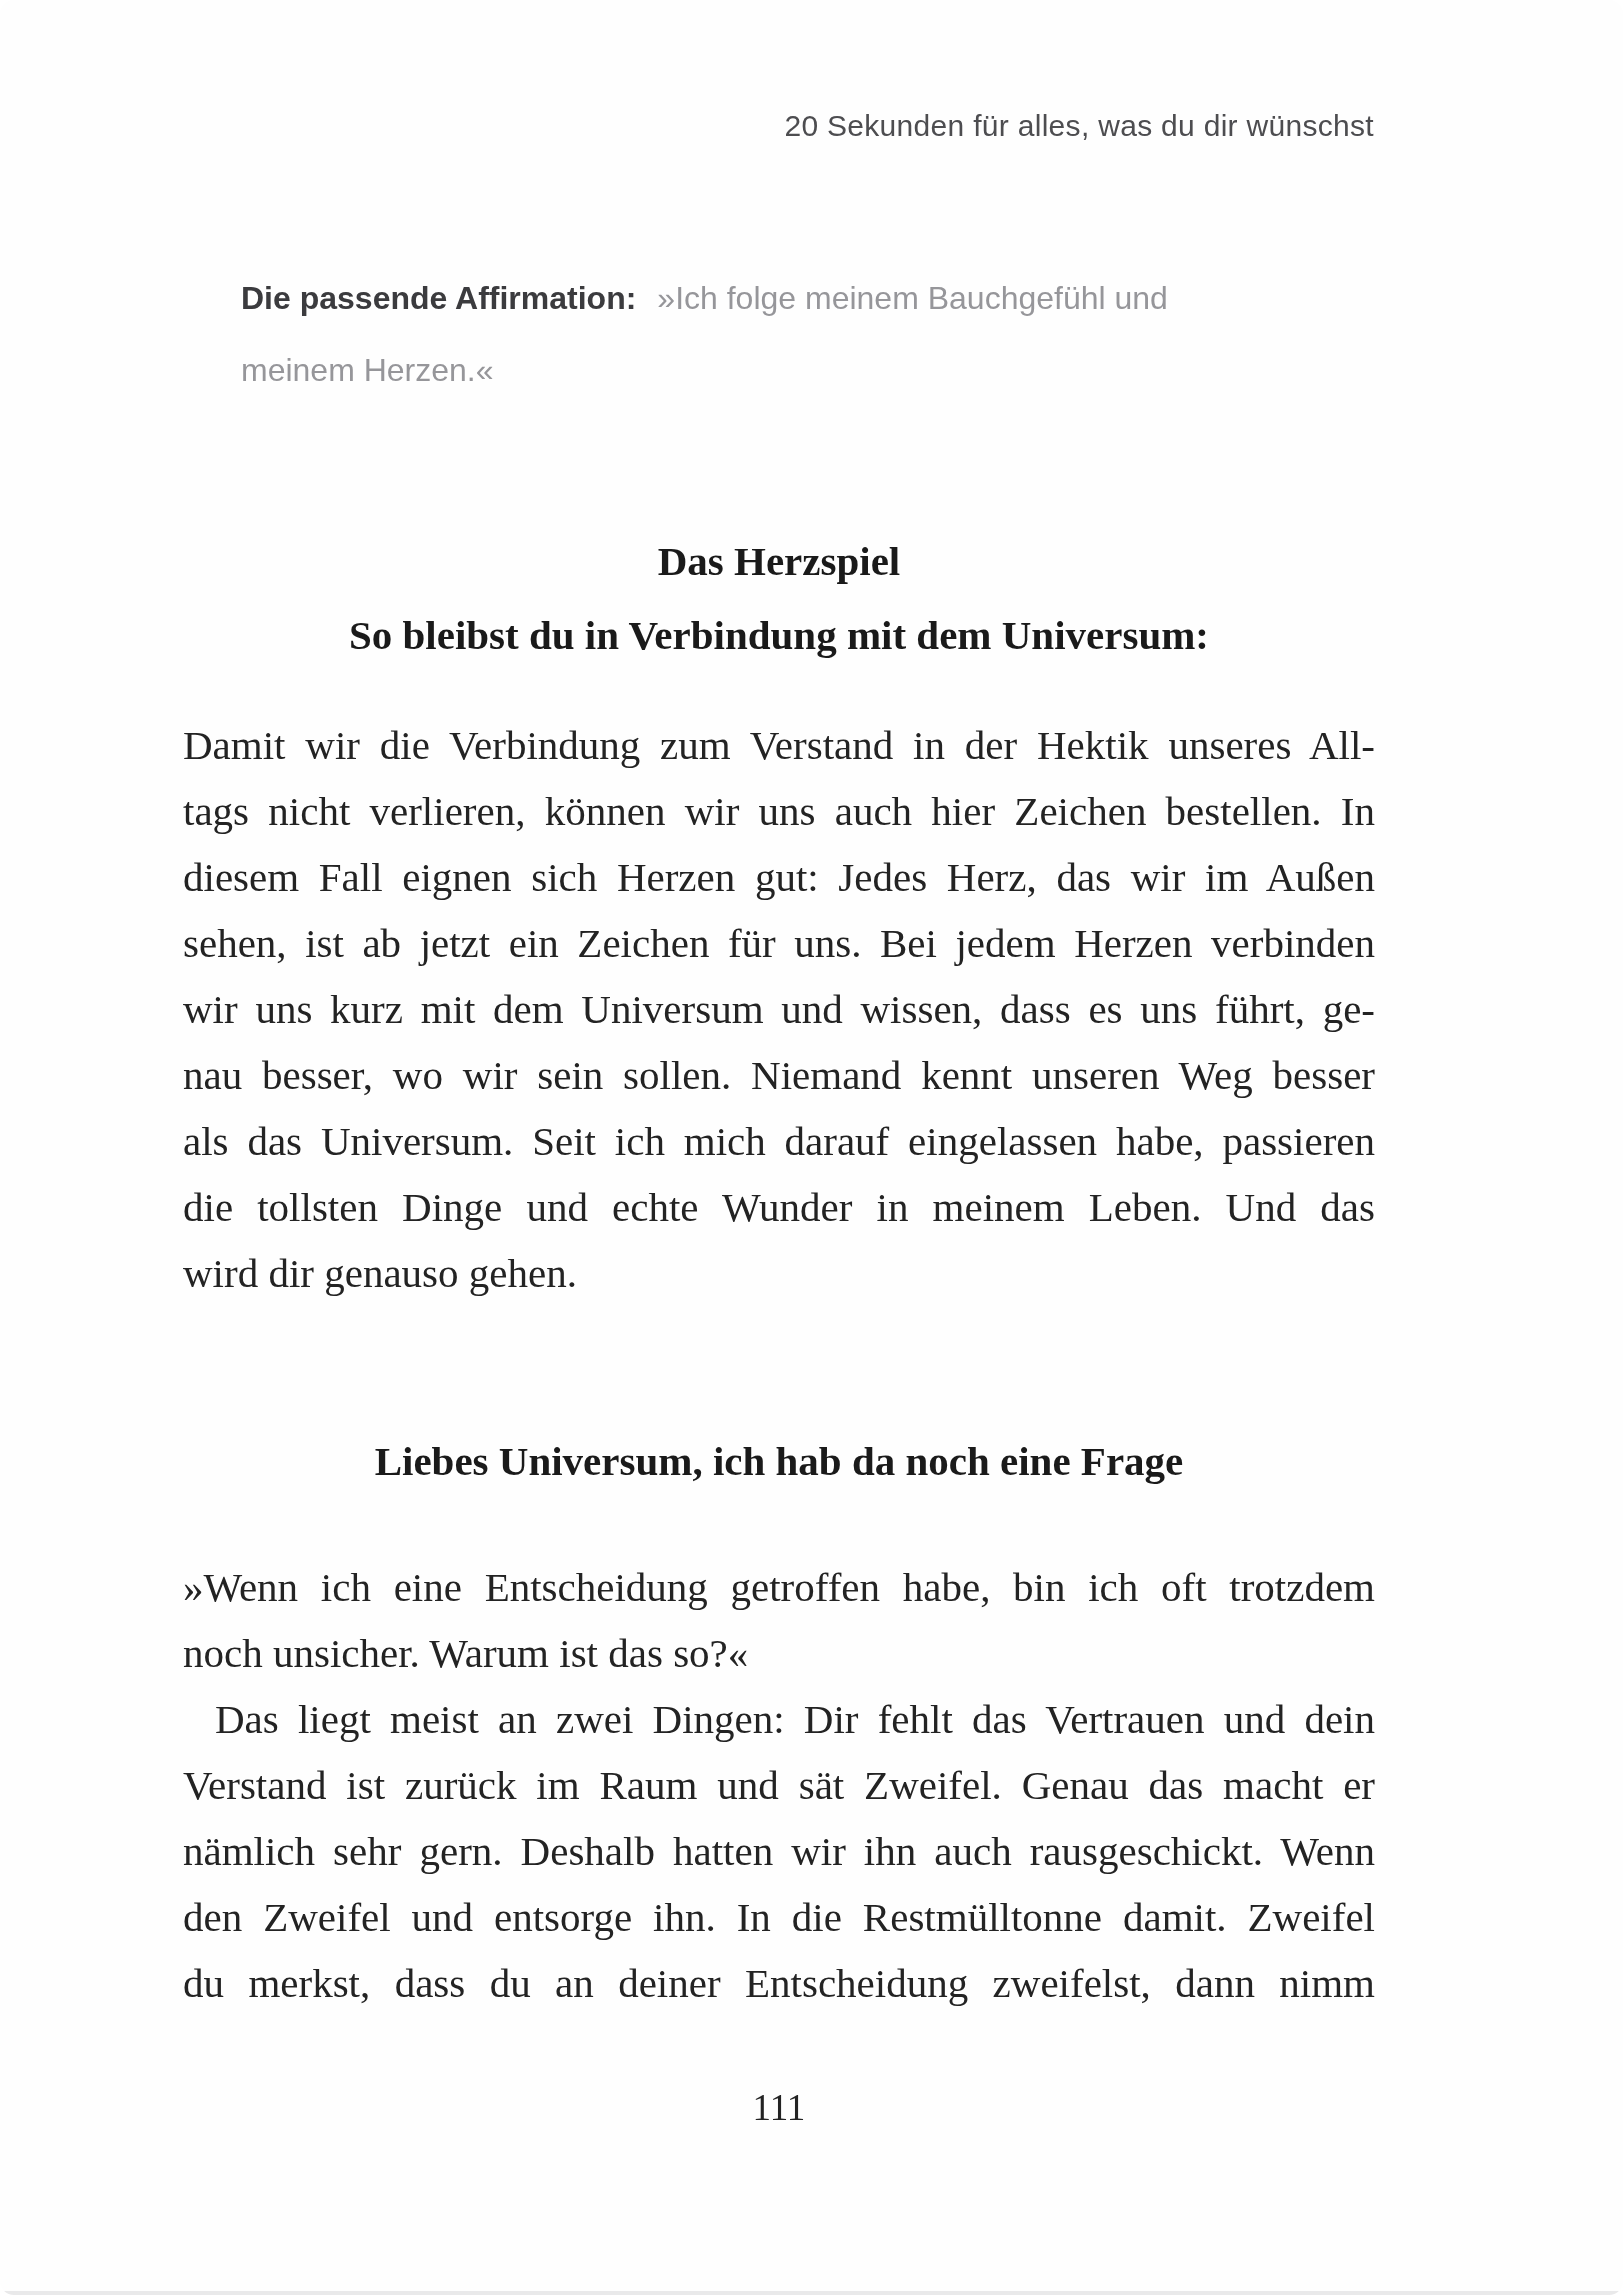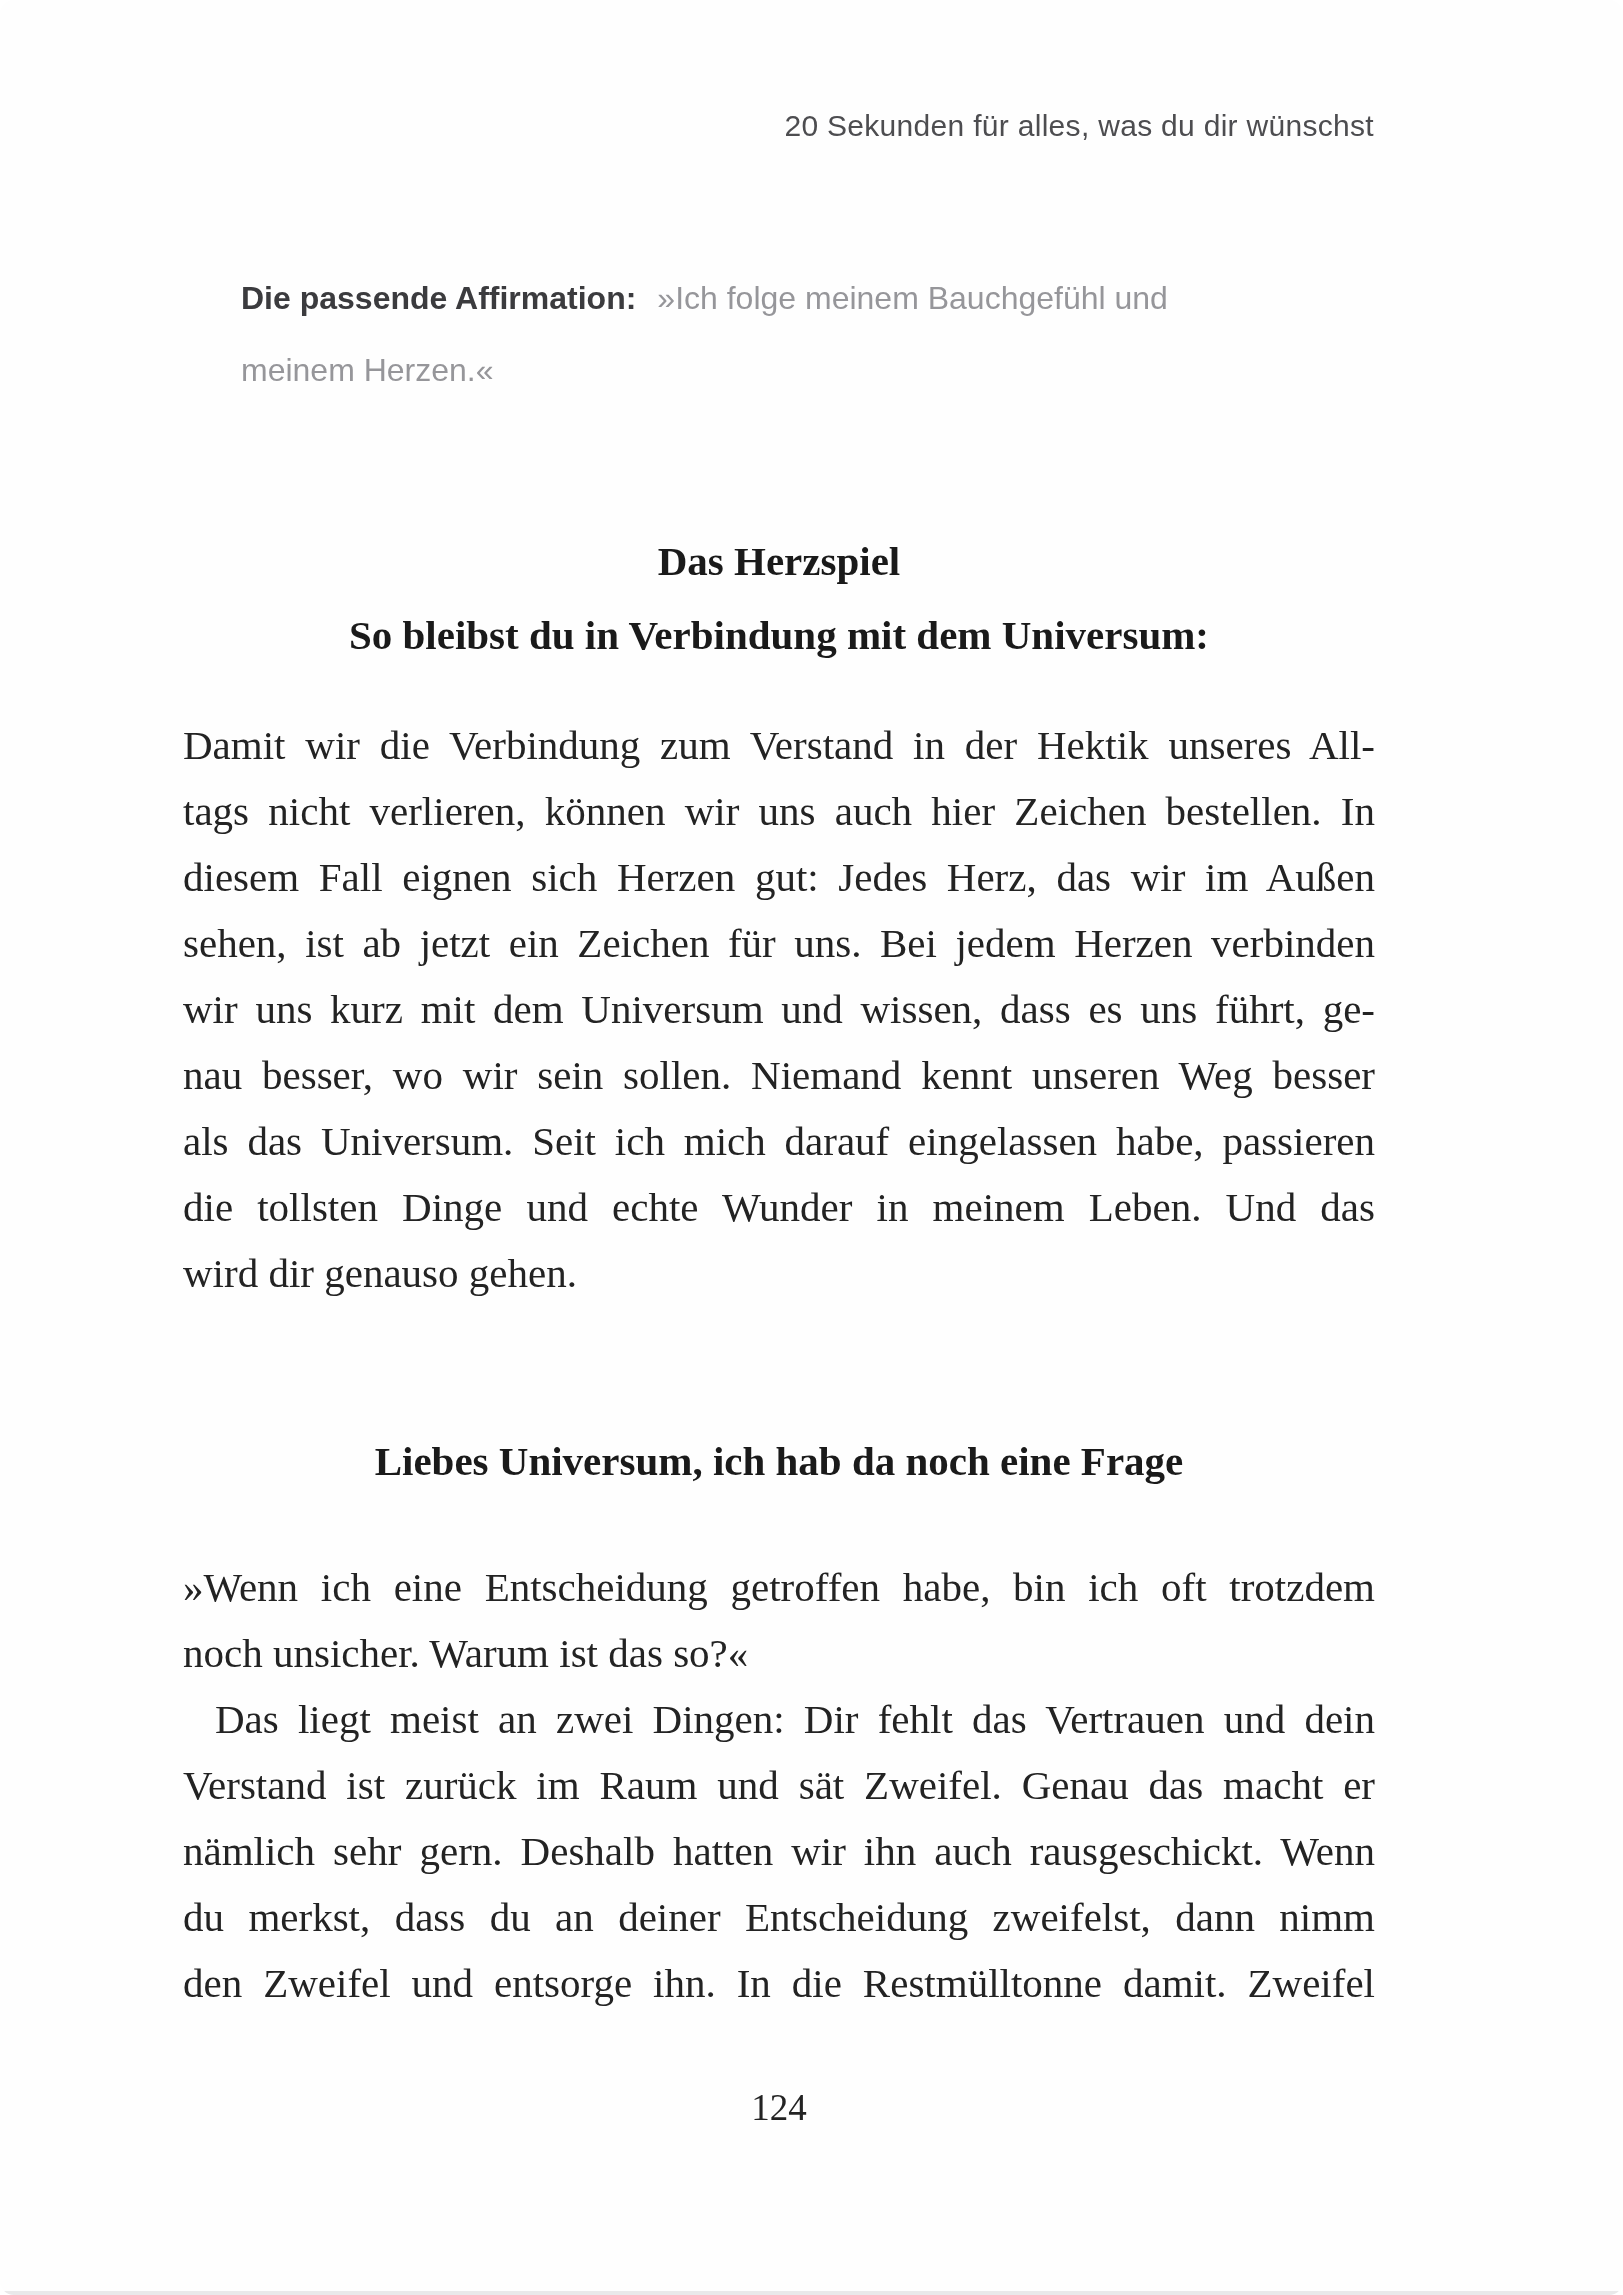--- a/index.html
+++ b/index.html
@@ -115,22 +115,22 @@
   <div class="heading heading-2">
     <div>Liebes Universum, ich hab da noch eine Frage</div>
   </div>
 
   <div class="body-block para-2">
       <div class="line j">»Wenn ich eine Entscheidung getroffen habe, bin ich oft trotzdem</div>
       <div class="line">noch unsicher. Warum ist das so?«</div>
       <div class="line j ind">Das liegt meist an zwei Dingen: Dir fehlt das Vertrauen und dein</div>
       <div class="line j">Verstand ist zurück im Raum und sät Zweifel. Genau das macht er</div>
       <div class="line j">nämlich sehr gern. Deshalb hatten wir ihn auch rausgeschickt. Wenn</div>
+      <div class="line j">den Zweifel und entsorge ihn. In die Restmülltonne damit. Zweifel</div>
       <div class="line j">du merkst, dass du an deiner Entscheidung zweifelst, dann nimm</div>
-      <div class="line j">den Zweifel und entsorge ihn. In die Restmülltonne damit. Zweifel</div>
     </div>
 
-  <div class="folio">124</div>
+  <div class="folio">111</div>
 
   <div class="scan-edge"></div>
 
 </div>
 
 
 </body></html>

